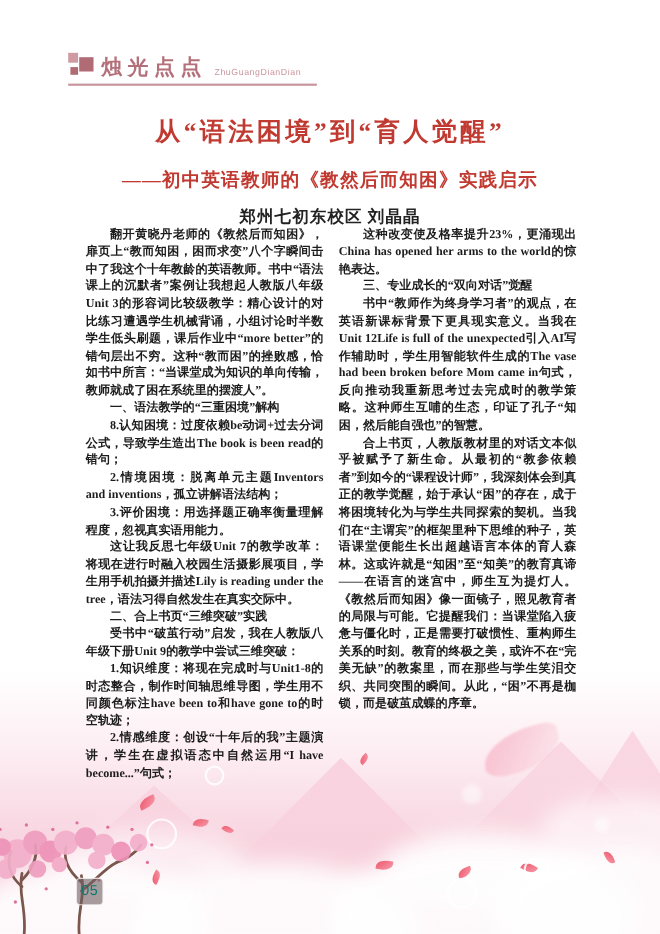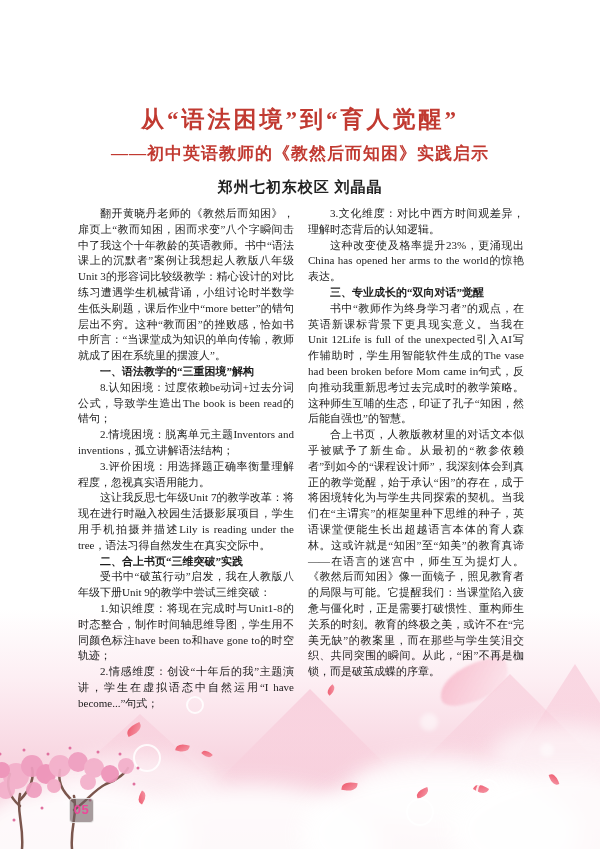--- a/index.html
+++ b/index.html
@@ -14,27 +14,27 @@
   .logo-icon .sq2{position:absolute;left:10px;top:6px;width:13px;height:13px;background:#b06b74;}
   .logo-icon .sq3{position:absolute;left:2px;top:15px;width:7px;height:7px;background:#b06b74;}
   .logo-text{font-family:"Liberation Sans",sans-serif;font-size:19px;font-weight:bold;
              letter-spacing:5px;color:#b4707a;line-height:1;}
   .logo-pinyin{font-family:"Liberation Sans",sans-serif;font-size:8px;color:#c9959d;
                padding-bottom:1px;letter-spacing:.5px;}
 
   
   .title-block{position:absolute;top:104px;left:0;width:600px;text-align:center;z-index:4;color:#c13a31;}
   .title-line1{font-size:23px;font-weight:bold;letter-spacing:3px;}
-  .title-line2{font-size:17px;font-weight:bold;letter-spacing:1px;margin-top:7px;}
+  .title-line2{font-size:17px;font-weight:bold;letter-spacing:1px;margin-top:17px;}
   .byline{margin-top:13px;font-size:15px;font-weight:bold;color:#222;letter-spacing:1px;}
 
   
   .columns{position:absolute;top:206px;left:78px;width:446px;display:flex;gap:14px;z-index:3;}
   .col{width:216px;font-size:11px;line-height:15.8px;text-align:justify;color:#1c1c1c;}
-  .para{margin:0;text-indent:2em;}
+  .para{margin:0;text-indent:2em;font-weight:bold;}
   .heading{font-weight:bold;}
 
   
   .bottom-art{position:absolute;left:0;bottom:0;width:600px;height:240px;z-index:1;}
   .sky{position:absolute;left:0;top:0;right:0;bottom:0;
        background:linear-gradient(180deg,rgba(253,238,244,0) 0%,rgba(251,224,233,.55) 30%,
                   rgba(247,207,220,.85) 62%,#f4c6d4 100%);}
   .mountain{position:absolute;background:linear-gradient(180deg,rgba(247,197,213,.95),rgba(252,228,236,.15));
             clip-path:polygon(50% 0,100% 100%,0 100%);}
   .m1{left:180px;width:260px;height:130px;bottom:30px;opacity:.7;}
@@ -68,28 +68,39 @@
             background:linear-gradient(135deg,rgba(247,178,197,.85),rgba(252,224,233,.35));
             border-radius:80% 20% 70% 30%;transform:rotate(-15deg);filter:blur(1px);}
   .bokeh{position:absolute;background:rgba(255,255,255,.5);border-radius:50%;filter:blur(2px);}
   .b1{left:420px;bottom:118px;width:18px;height:18px;}
   .b2{left:540px;bottom:92px;width:14px;height:14px;}
   .tree{position:absolute;left:-6px;bottom:0;}
 
   
   .page-badge{position:absolute;left:69px;bottom:26px;width:23px;height:23px;z-index:5;
               background:rgba(113,97,99,.62);border:1px solid rgba(255,255,255,.75);border-radius:4px;
-              color:#ec4899;font-family:"Liberation Sans",sans-serif;font-size:13px;font-weight:bold;
+              color:#0f766e;font-family:"Liberation Sans",sans-serif;font-size:13px;font-weight:normal;
               line-height:22px;text-align:center;letter-spacing:.5px;}
 </style>
 </head>
 <body>
 
 <div class="page">
 
+  <div class="masthead">
+    <div class="logo-row">
+      <span class="logo-icon">
+        <span class="sq1"></span>
+          <span class="sq2"></span>
+          <span class="sq3"></span>
+      </span>
+      <span class="logo-text">烛光点点</span>
+      <span class="logo-pinyin">ZhuGuangDianDian</span>
+    </div>
+  </div>
 
   <div class="title-block">
     <div class="title-line1">从“语法困境”到“育人觉醒”</div>
     <div class="title-line2">——初中英语教师的《教然后而知困》实践启示</div>
     <div class="byline">郑州七初东校区  刘晶晶</div>
   </div>
 
   <div class="columns">
     <div class="col">
         <p class="para">翻开黄晓丹老师的《教然后而知困》，扉页上“教而知困，困而求变”八个字瞬间击中了我这个十年教龄的英语教师。书中“语法课上的沉默者”案例让我想起人教版八年级Unit 3的形容词比较级教学：精心设计的对比练习遭遇学生机械背诵，小组讨论时半数学生低头刷题，课后作业中“more better”的错句层出不穷。这种“教而困”的挫败感，恰如书中所言：“当课堂成为知识的单向传输，教师就成了困在系统里的摆渡人”。</p>
@@ -97,21 +108,20 @@
         <p class="para">8.认知困境：过度依赖be动词+过去分词公式，导致学生造出The book is been read的错句；</p>
         <p class="para">2.情境困境：脱离单元主题Inventors and inventions，孤立讲解语法结构；</p>
         <p class="para">3.评价困境：用选择题正确率衡量理解程度，忽视真实语用能力。</p>
         <p class="para">这让我反思七年级Unit 7的教学改革：将现在进行时融入校园生活摄影展项目，学生用手机拍摄并描述Lily is reading under the tree，语法习得自然发生在真实交际中。</p>
         <p class="para heading">二、合上书页“三维突破”实践</p>
         <p class="para">受书中“破茧行动”启发，我在人教版八年级下册Unit 9的教学中尝试三维突破：</p>
         <p class="para">1.知识维度：将现在完成时与Unit1-8的时态整合，制作时间轴思维导图，学生用不同颜色标注have been to和have gone to的时空轨迹；</p>
         <p class="para">2.情感维度：创设“十年后的我”主题演讲，学生在虚拟语态中自然运用“I have become...”句式；</p>
       </div>
     <div class="col">
-        <p class="para">3.文化维度：对比中西方时间观差异，理解时态背后的认知逻辑。</p>
         <p class="para">这种改变使及格率提升23%，更涌现出China has opened her arms to the world的惊艳表达。</p>
         <p class="para heading">三、专业成长的“双向对话”觉醒</p>
         <p class="para">书中“教师作为终身学习者”的观点，在英语新课标背景下更具现实意义。当我在Unit 12Life is full of the unexpected引入AI写作辅助时，学生用智能软件生成的The vase had been broken before Mom came in句式，反向推动我重新思考过去完成时的教学策略。这种师生互哺的生态，印证了孔子“知困，然后能自强也”的智慧。</p>
         <p class="para">合上书页，人教版教材里的对话文本似乎被赋予了新生命。从最初的“教参依赖者”到如今的“课程设计师”，我深刻体会到真正的教学觉醒，始于承认“困”的存在，成于将困境转化为与学生共同探索的契机。当我们在“主谓宾”的框架里种下思维的种子，英语课堂便能生长出超越语言本体的育人森林。这或许就是“知困”至“知美”的教育真谛——在语言的迷宫中，师生互为提灯人。《教然后而知困》像一面镜子，照见教育者的局限与可能。它提醒我们：当课堂陷入疲惫与僵化时，正是需要打破惯性、重构师生关系的时刻。教育的终极之美，或许不在“完美无缺”的教案里，而在那些与学生笑泪交织、共同突围的瞬间。从此，“困”不再是枷锁，而是破茧成蝶的序章。</p>
       </div>
   </div>
 
   <div class="bottom-art">
     <div class="sky"></div>
     <div class="mountain m3"></div>

